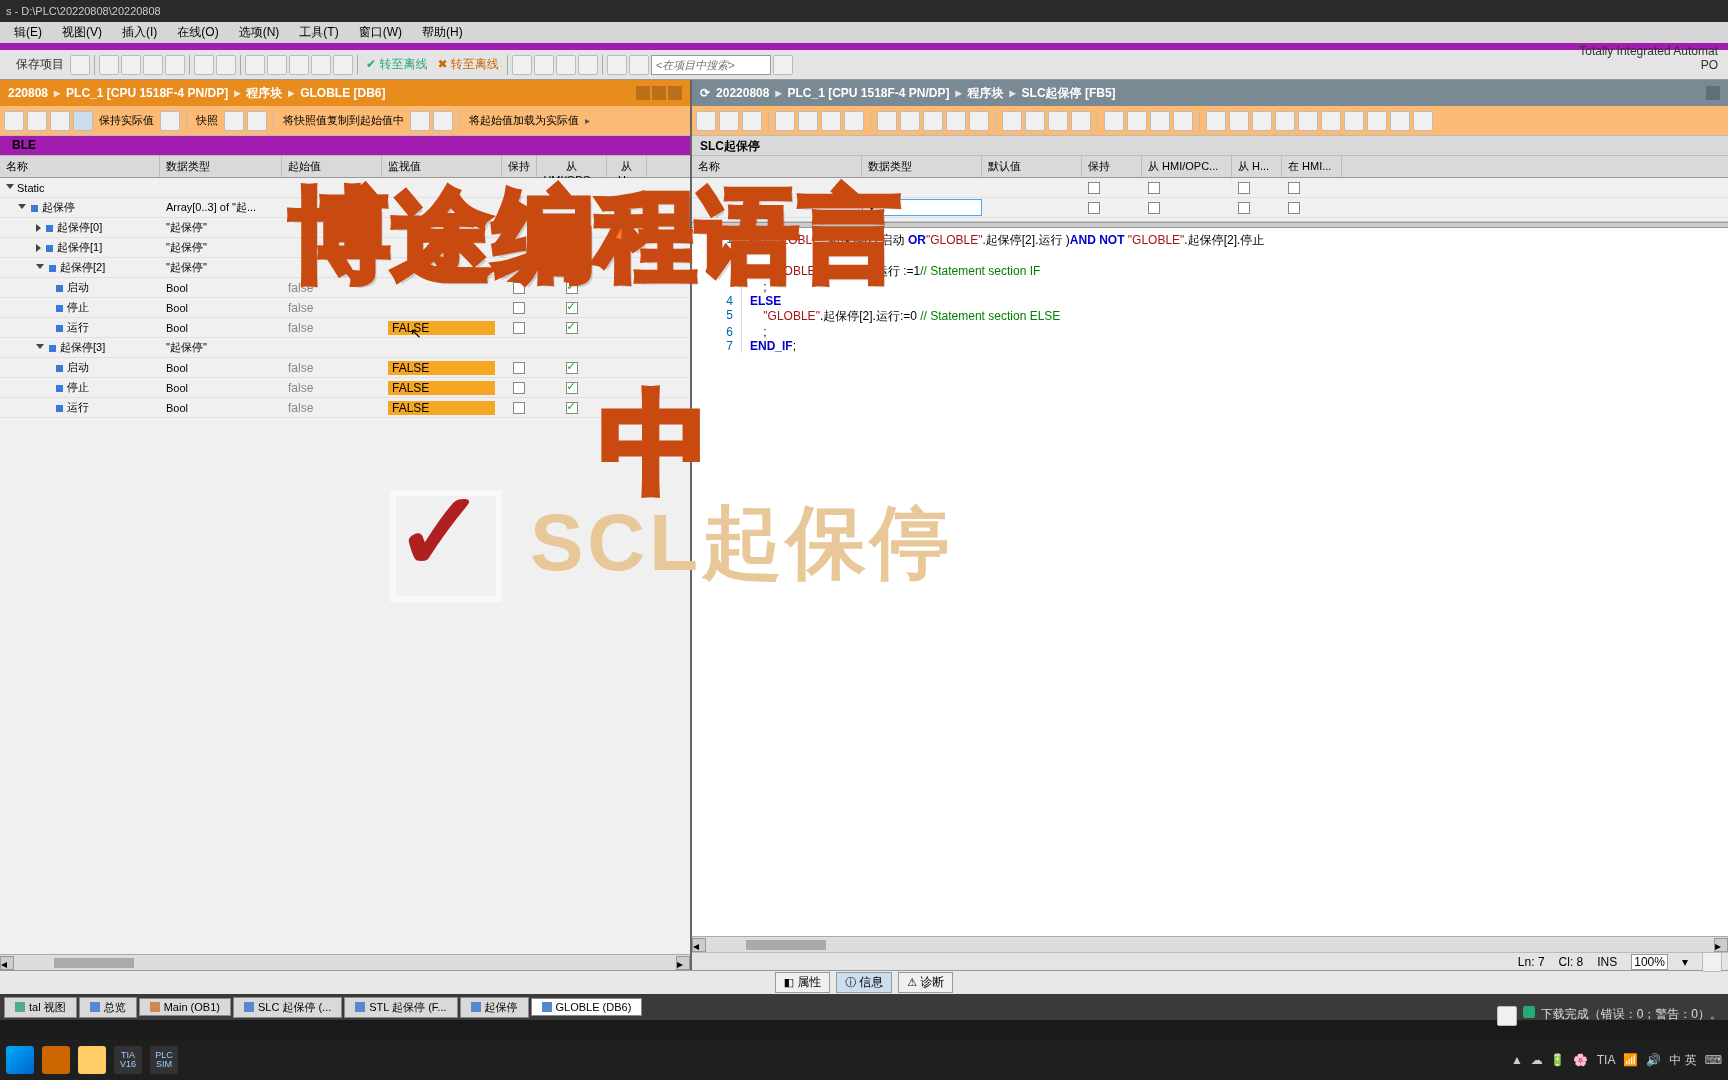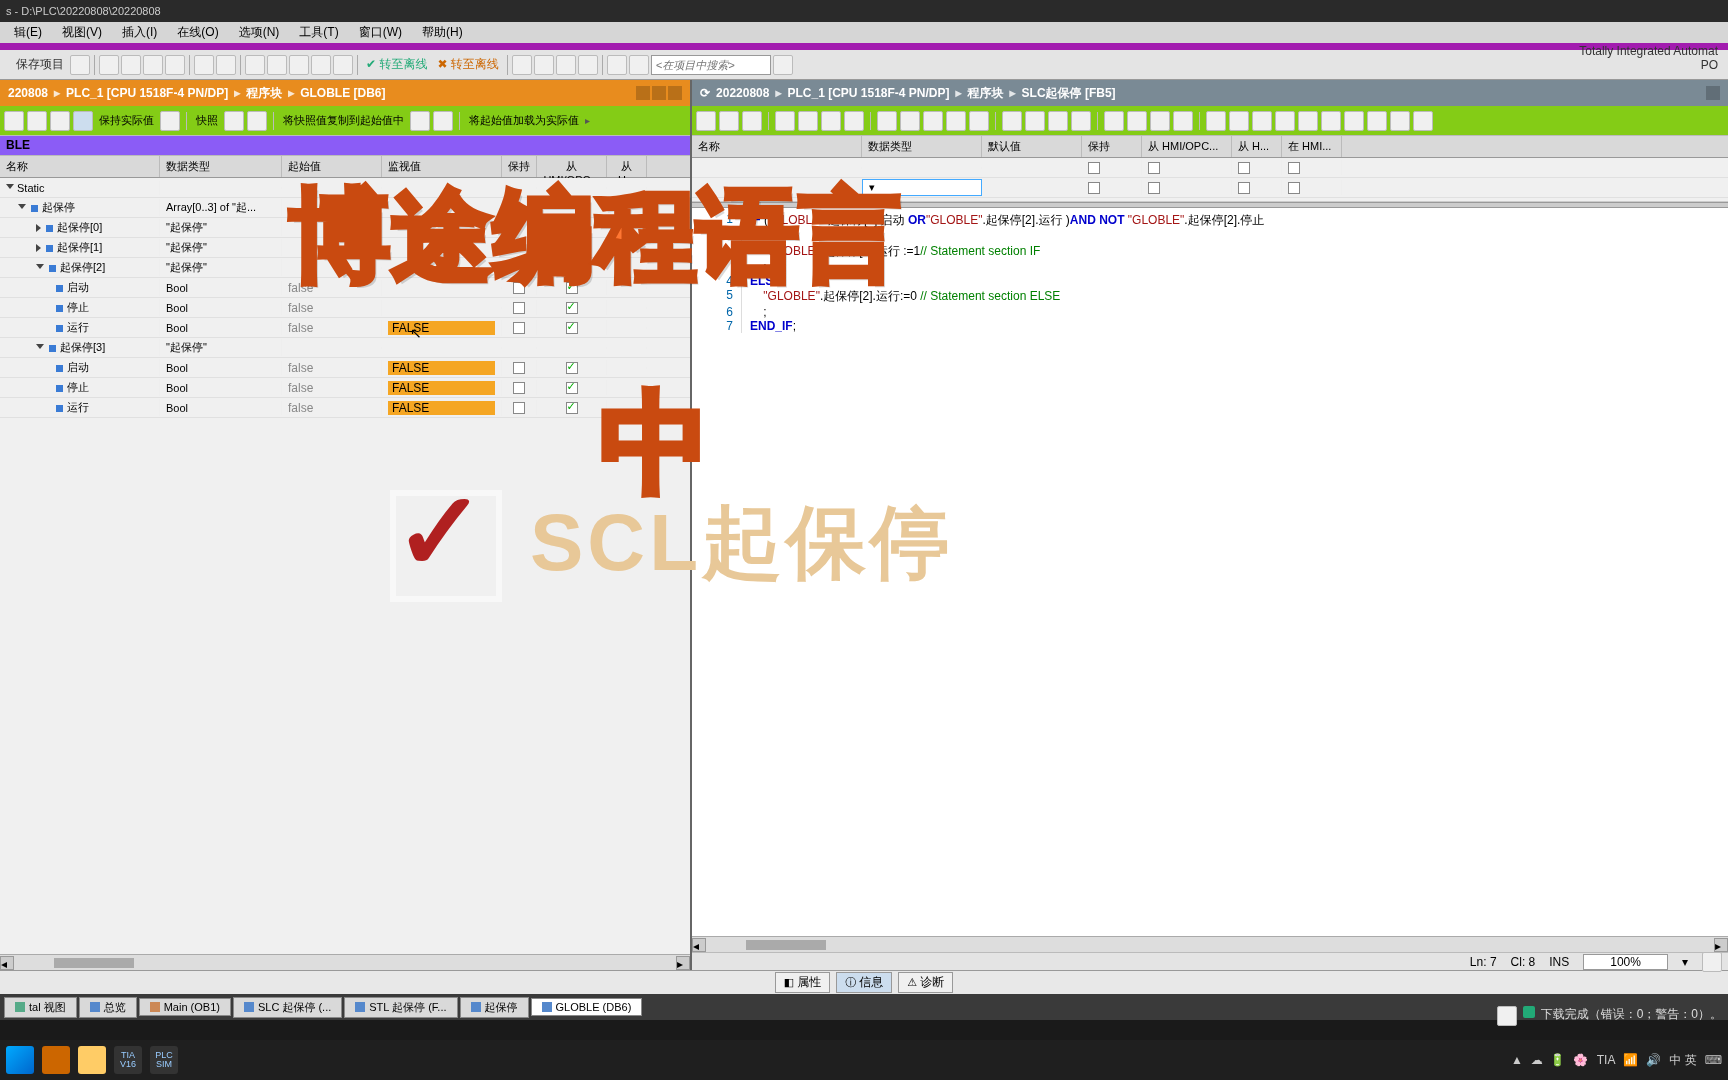--- a/index.html
+++ b/index.html
@@ -15,25 +15,25 @@
 .brand { position:absolute; right:10px; top:42px; color:#333; font-size:14px; font-weight:500; }
 .content { display:flex; height:calc(100% - 190px); }
 .panel { display:flex; flex-direction:column; background:#e8e8e8; }
 .panel-left { width:692px; border-right:2px solid #666; }
 .panel-right { flex:1; }
 .crumb { height:26px; background:#e88c1e; color:#fff; display:flex; align-items:center; padding:0 8px; font-size:12px; font-weight:bold; }
 .crumb .arrow { margin:0 6px; opacity:0.8; }
 .crumb-right { background:#7a8a95; }
 .crumb .winctls { margin-left:auto; display:flex; gap:2px; }
 .crumb .winctl { width:14px; height:14px; background:rgba(0,0,0,0.2); cursor:pointer; }
-.subtoolbar { height:30px; background:#84cc16; border-bottom:1px solid #bbb; display:flex; align-items:center; padding:0 4px; gap:3px; }
+.subtoolbar { height:30px; background:#fdba74; border-bottom:1px solid #bbb; display:flex; align-items:center; padding:0 4px; gap:3px; }
 .subtoolbar .sep { width:1px; height:18px; background:#bbb; margin:0 3px; }
 .subtoolbar .txt { padding:0 3px; font-size:11px; }
 .subtoolbar .arrow-ic { color:#555; font-size:10px; }
-.section-label { height:20px; background:#8b5cf6; padding:2px 6px; font-weight:bold; border-bottom:1px solid #bbb; }
+.section-label { height:20px; background:#a21caf; padding:2px 12px; font-weight:bold; border-bottom:1px solid #bbb; }
 .grid { background:#f0f0f0; flex:1; overflow:auto; }
 .ghead { display:flex; background:#d9d9d9; border-bottom:1px solid #999; height:22px; }
 .ghead div { padding:3px 6px; border-right:1px solid #bbb; font-size:11px; }
 .grow { display:flex; height:20px; border-bottom:1px solid #e0e0e0; align-items:center; }
 .grow div { padding:1px 6px; border-right:1px solid #eee; font-size:11px; overflow:hidden; white-space:nowrap; }
 .c-name { width:160px; }
 .c-type { width:122px; }
 .c-init { width:100px; }
 .c-mon  { width:120px; }
 .c-keep { width:35px; text-align:center; }
@@ -53,21 +53,21 @@
 .code-line { display:flex; }
 .gutter { width:50px; text-align:right; padding-right:8px; color:#06a; border-right:1px solid #ddd; user-select:none; }
 .code-txt { padding-left:8px; white-space:pre; }
 .kw { color:#0000cc; font-weight:bold; }
 .str { color:#a31515; }
 .cmt { color:#008000; }
 .scrollbar { height:16px; background:#ddd; border-top:1px solid #aaa; display:flex; align-items:center; }
 .scrollbar .thumb { width:80px; height:10px; background:#aaa; margin-left:40px; }
 .scrollbar .arr { width:14px; height:14px; background:#ccc; border:1px solid #999; }
 .statusbar-right { height:18px; background:#e4e4e4; border-top:1px solid #bbb; display:flex; align-items:center; padding:0 6px; font-size:11px; gap:14px; justify-content:flex-end; }
-.zoom { border:1px solid #999; padding:0 26px; background:#fff; }
+.zoom { border:1px solid #999; padding:0 2px; background:#fff; }
 .proppane { height:24px; background:#e8e8e8; border-top:1px solid #999; display:flex; justify-content:center; padding:0 8px; gap:6px; align-items:center; }
 .proptab { border:1px solid #999; padding:1px 8px; background:#f0f0f0; font-size:11px; cursor:pointer; }
 .proptab.active { background:#cde; }
 .tabstrip { height:26px; background:#3a3a3a; display:flex; align-items:center; padding:0 4px; gap:2px; }
 .tab { background:#d9d9d9; border:1px solid #888; padding:2px 10px; font-size:11px; display:flex; align-items:center; gap:4px; cursor:pointer; }
 .tab.active { background:#fff; }
 .tab .tic { width:10px; height:10px; background:#5a8; }
 .tab .tic.b { background:#58c; }
 .tab .tic.o { background:#c85; }
 .statusfoot { position:absolute; right:6px; bottom:54px; color:#ddd; font-size:11px; display:flex; gap:6px; }
@@ -342,20 +342,21 @@
         <span class="toolbtn"></span>
         <span class="toolbtn"></span>
         <span class="toolbtn"></span>
         <span class="toolbtn"></span>
         <span class="toolbtn"></span>
         <span class="toolbtn"></span>
         <span class="toolbtn"></span>
         <span class="toolbtn"></span>
         <span class="toolbtn"></span>
     </div>
+    <div class="interface-header">SLC起保停</div>
     <div class="ghead">
       <div style="width:170px">名称</div>
       <div style="width:120px">数据类型</div>
       <div style="width:100px">默认值</div>
       <div style="width:60px">保持</div>
       <div style="width:90px">从 HMI/OPC...</div>
       <div style="width:50px">从 H...</div>
       <div style="width:60px">在 HMI...</div>
     </div>
     <div style="height:44px;background:#f0f0f0;border-bottom:1px solid #ccc">

